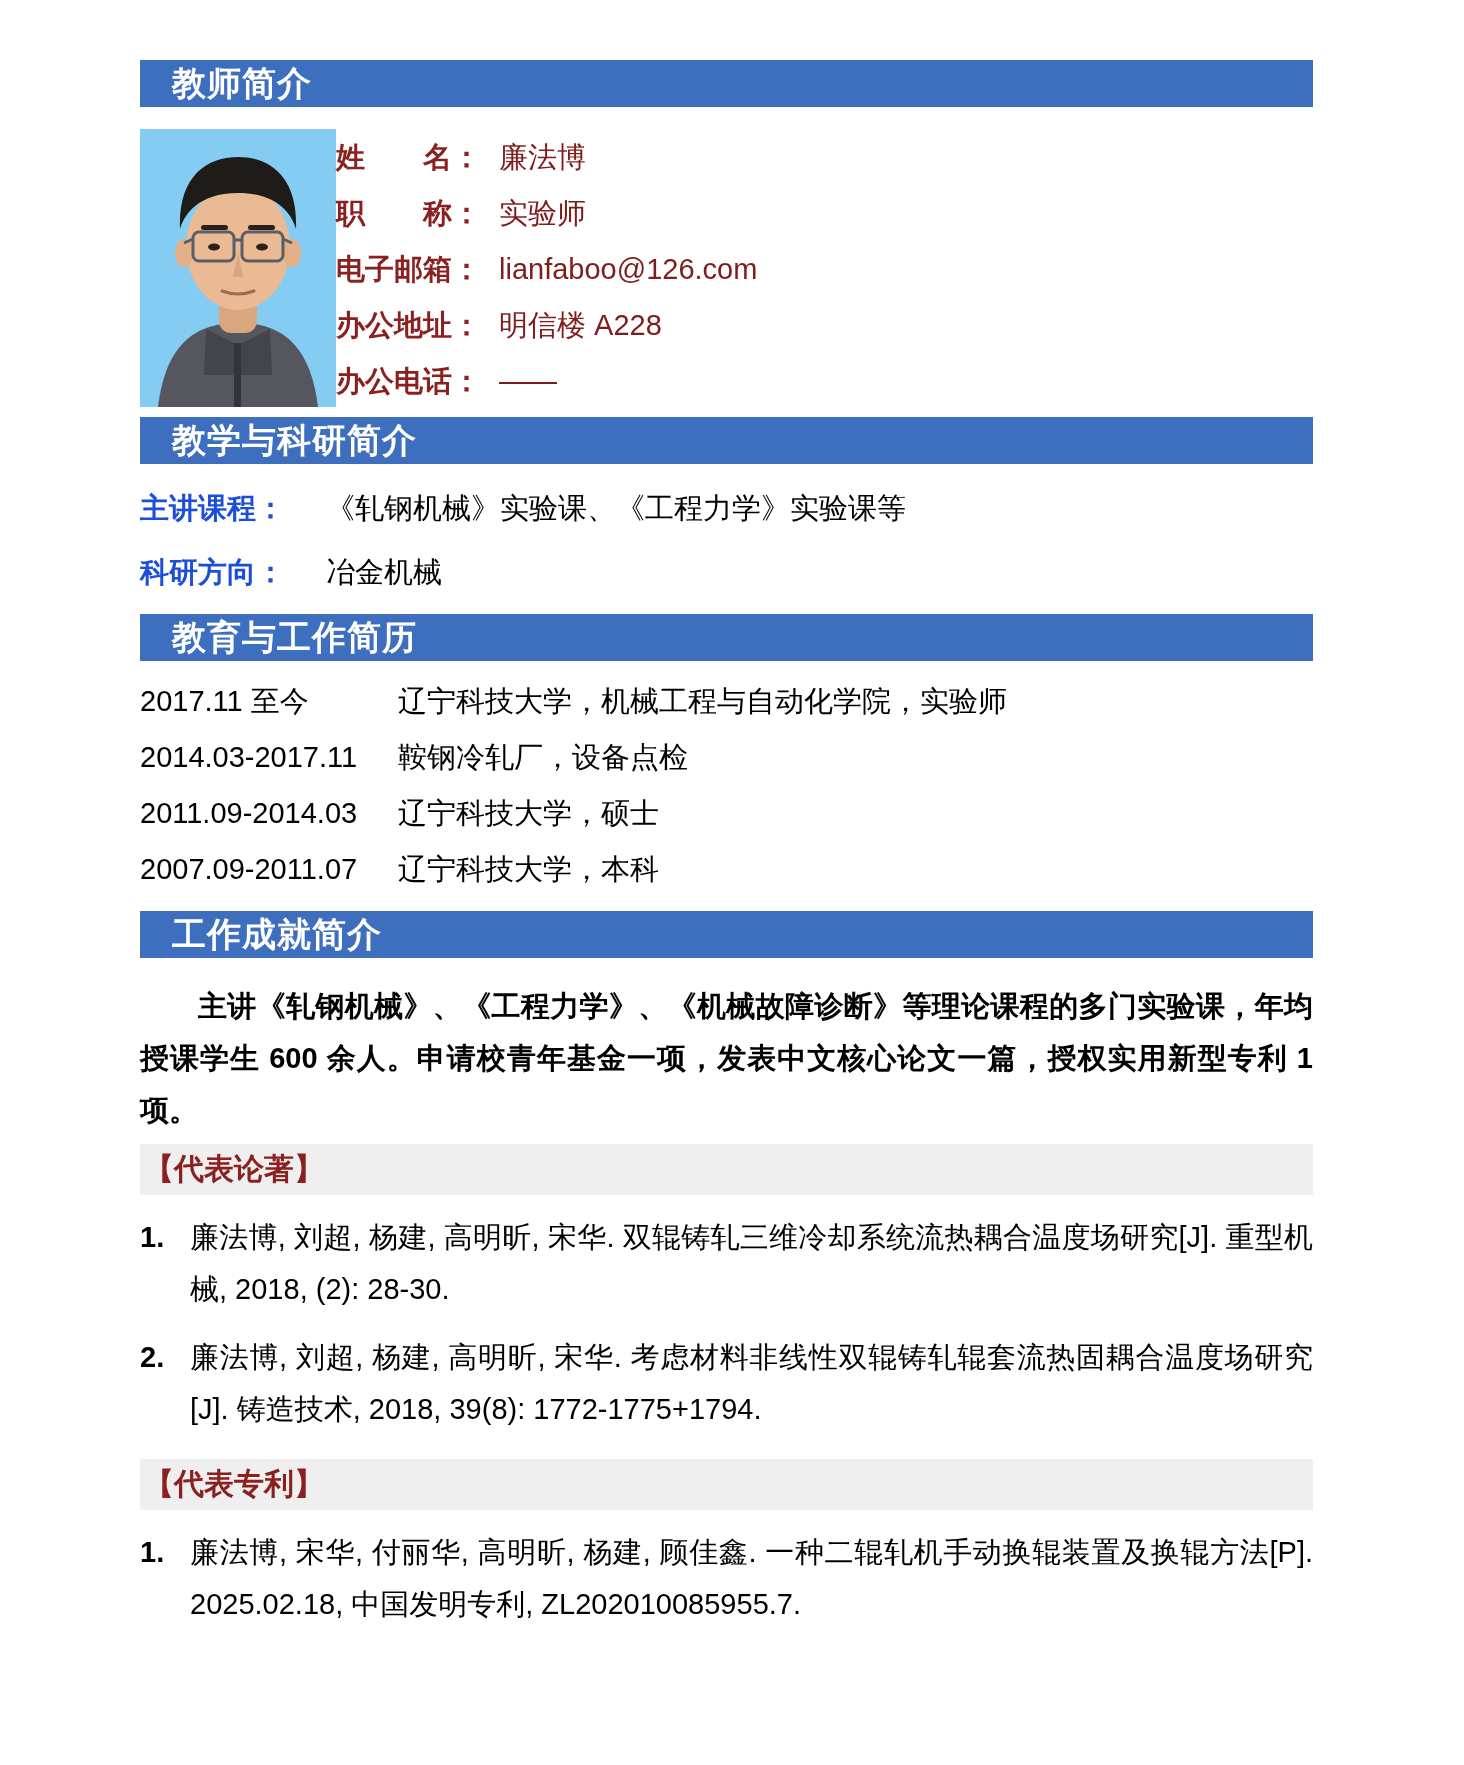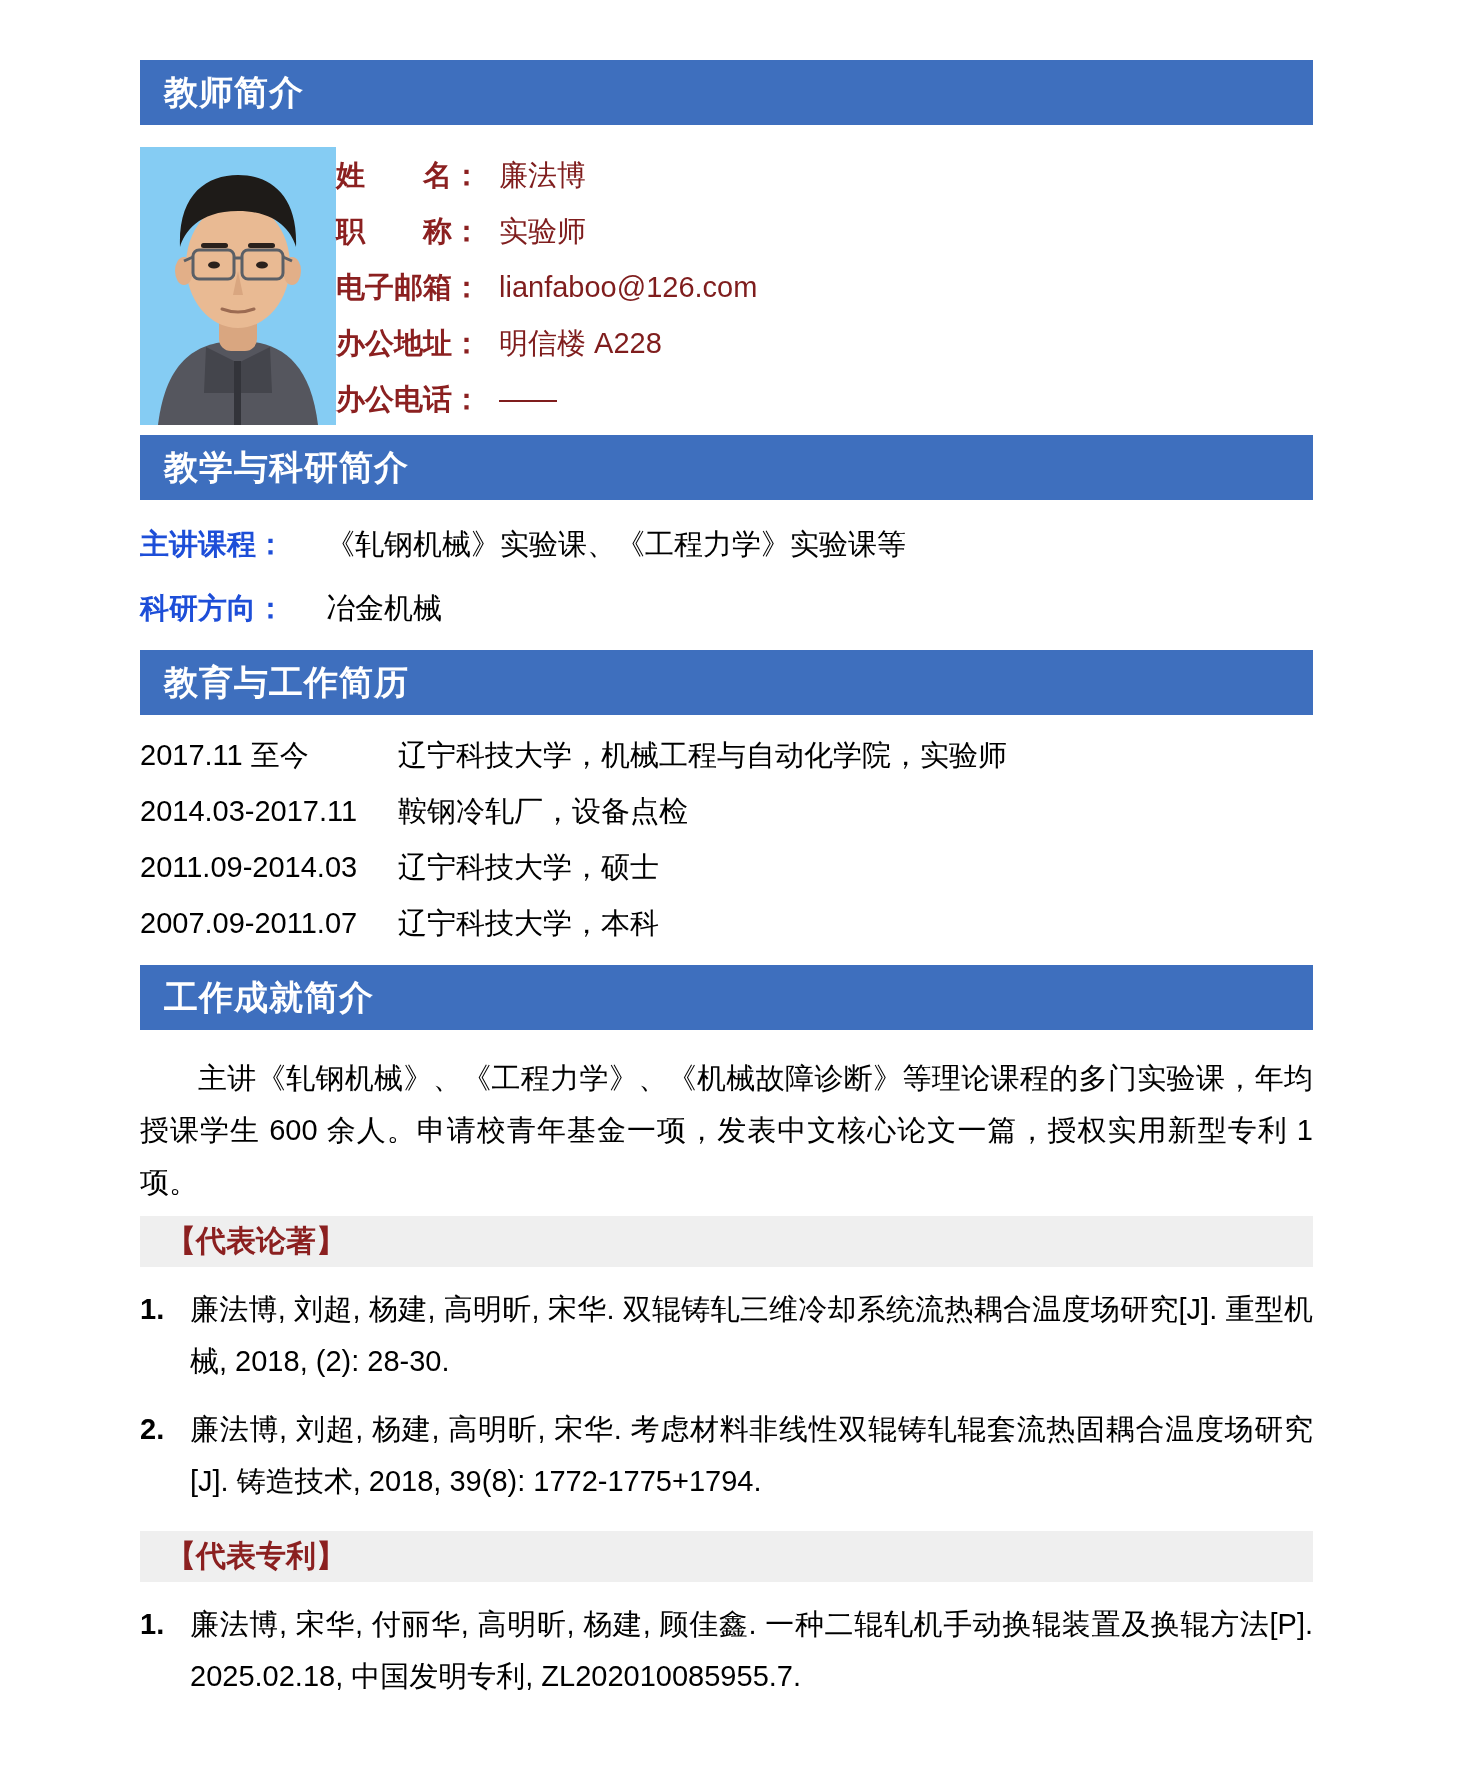--- a/index.html
+++ b/index.html
@@ -13,24 +13,24 @@
     min-height: 1765px;
     background: #ffffff;
     padding: 60px 151px 60px 140px;
   }
   
   .band {
     background: #3E6FBE;
     color: #ffffff;
     font-weight: bold;
     font-size: 34px;
-    height: 65px;
+    height: 47px;
     display: flex;
     align-items: center;
-    padding-left: 24px;
+    padding-left: 32px;
     letter-spacing: 1px;
   }
   
   .profile-row {
     display: flex;
     margin-top: 22px;
   }
   .photo {
     width: 196px;
     height: 278px;
@@ -81,29 +81,30 @@
     flex-shrink: 0;
   }
   .timeline-detail { flex: 1; margin-left: 16px; }
   
   .paragraph {
     margin-top: 22px;
     font-size: 29px;
     line-height: 52px;
     text-align: justify;
     text-indent: 2em;
+    font-weight: bold;
   }
   .big-gap { margin-top: 46px; }
   
   .subband {
     background: #EFEFEF;
     height: 51px;
     display: flex;
     align-items: center;
-    padding-left: 26px;
+    padding-left: 4px;
     font-size: 30px;
     font-weight: bold;
     color: #8B2020;
     margin-top: 8px;
   }
   .subband.spaced { margin-top: 24px; }
   
   .pub-item {
     display: flex;
     font-size: 29px;

